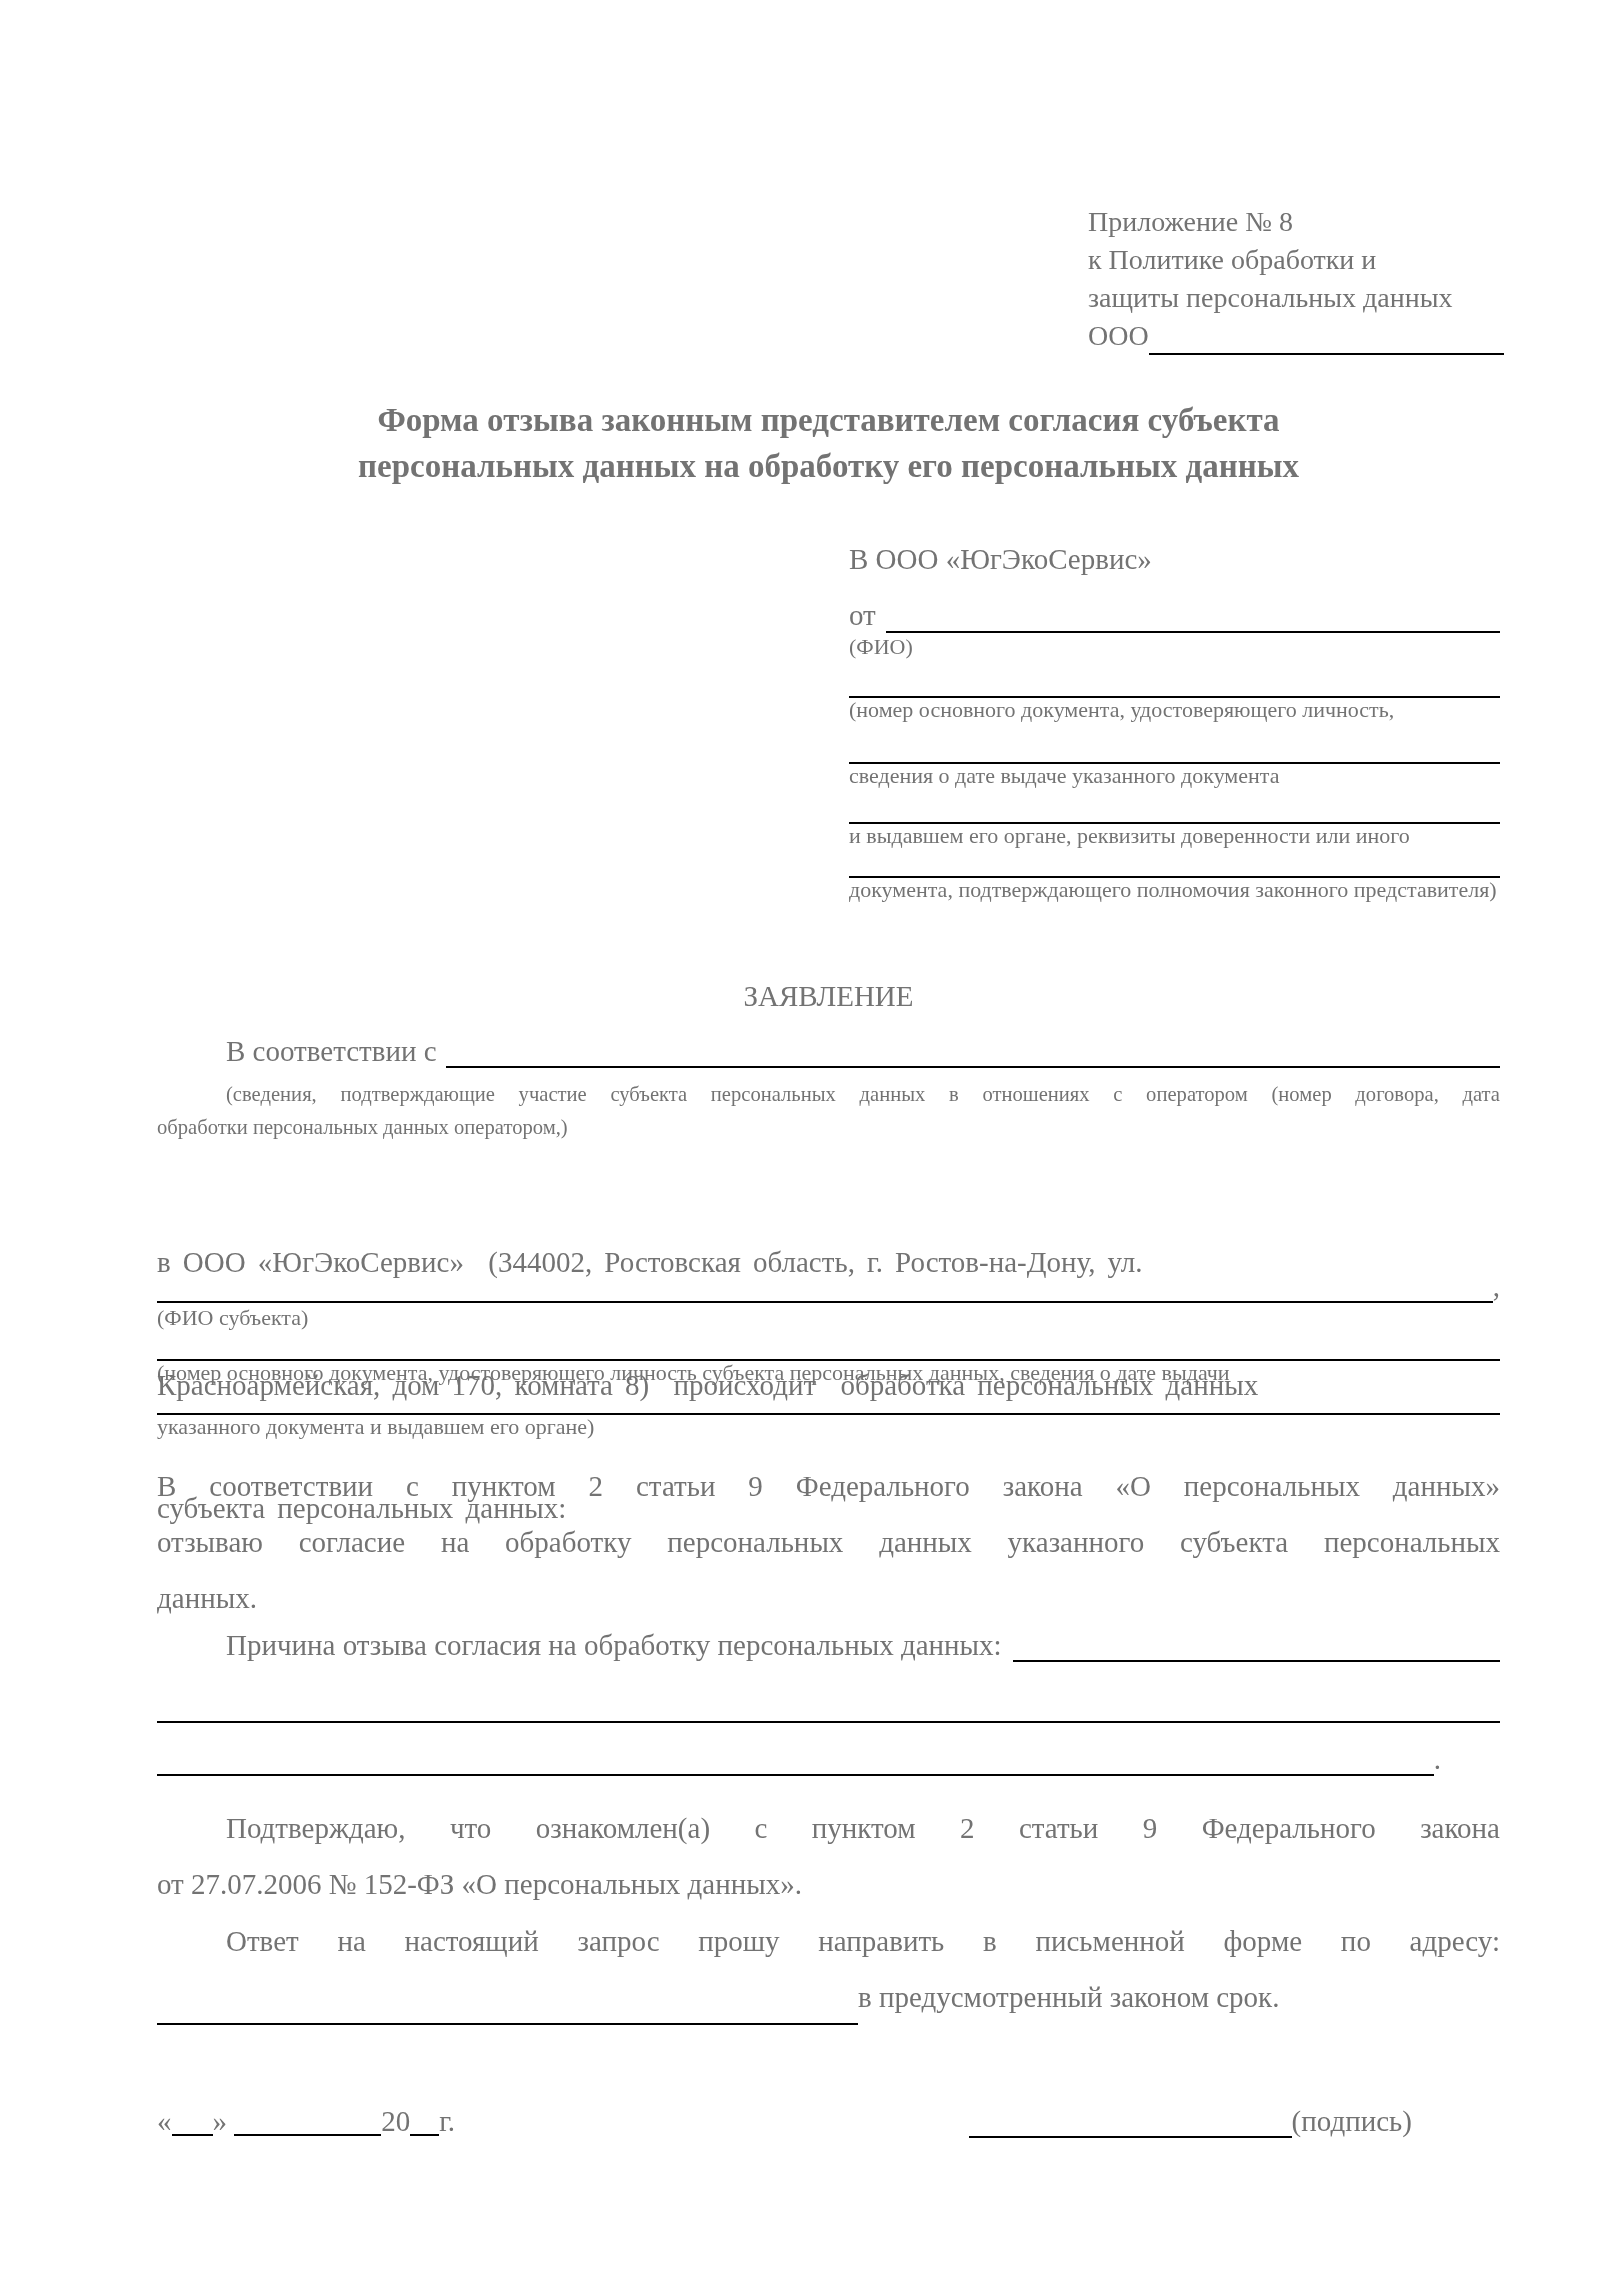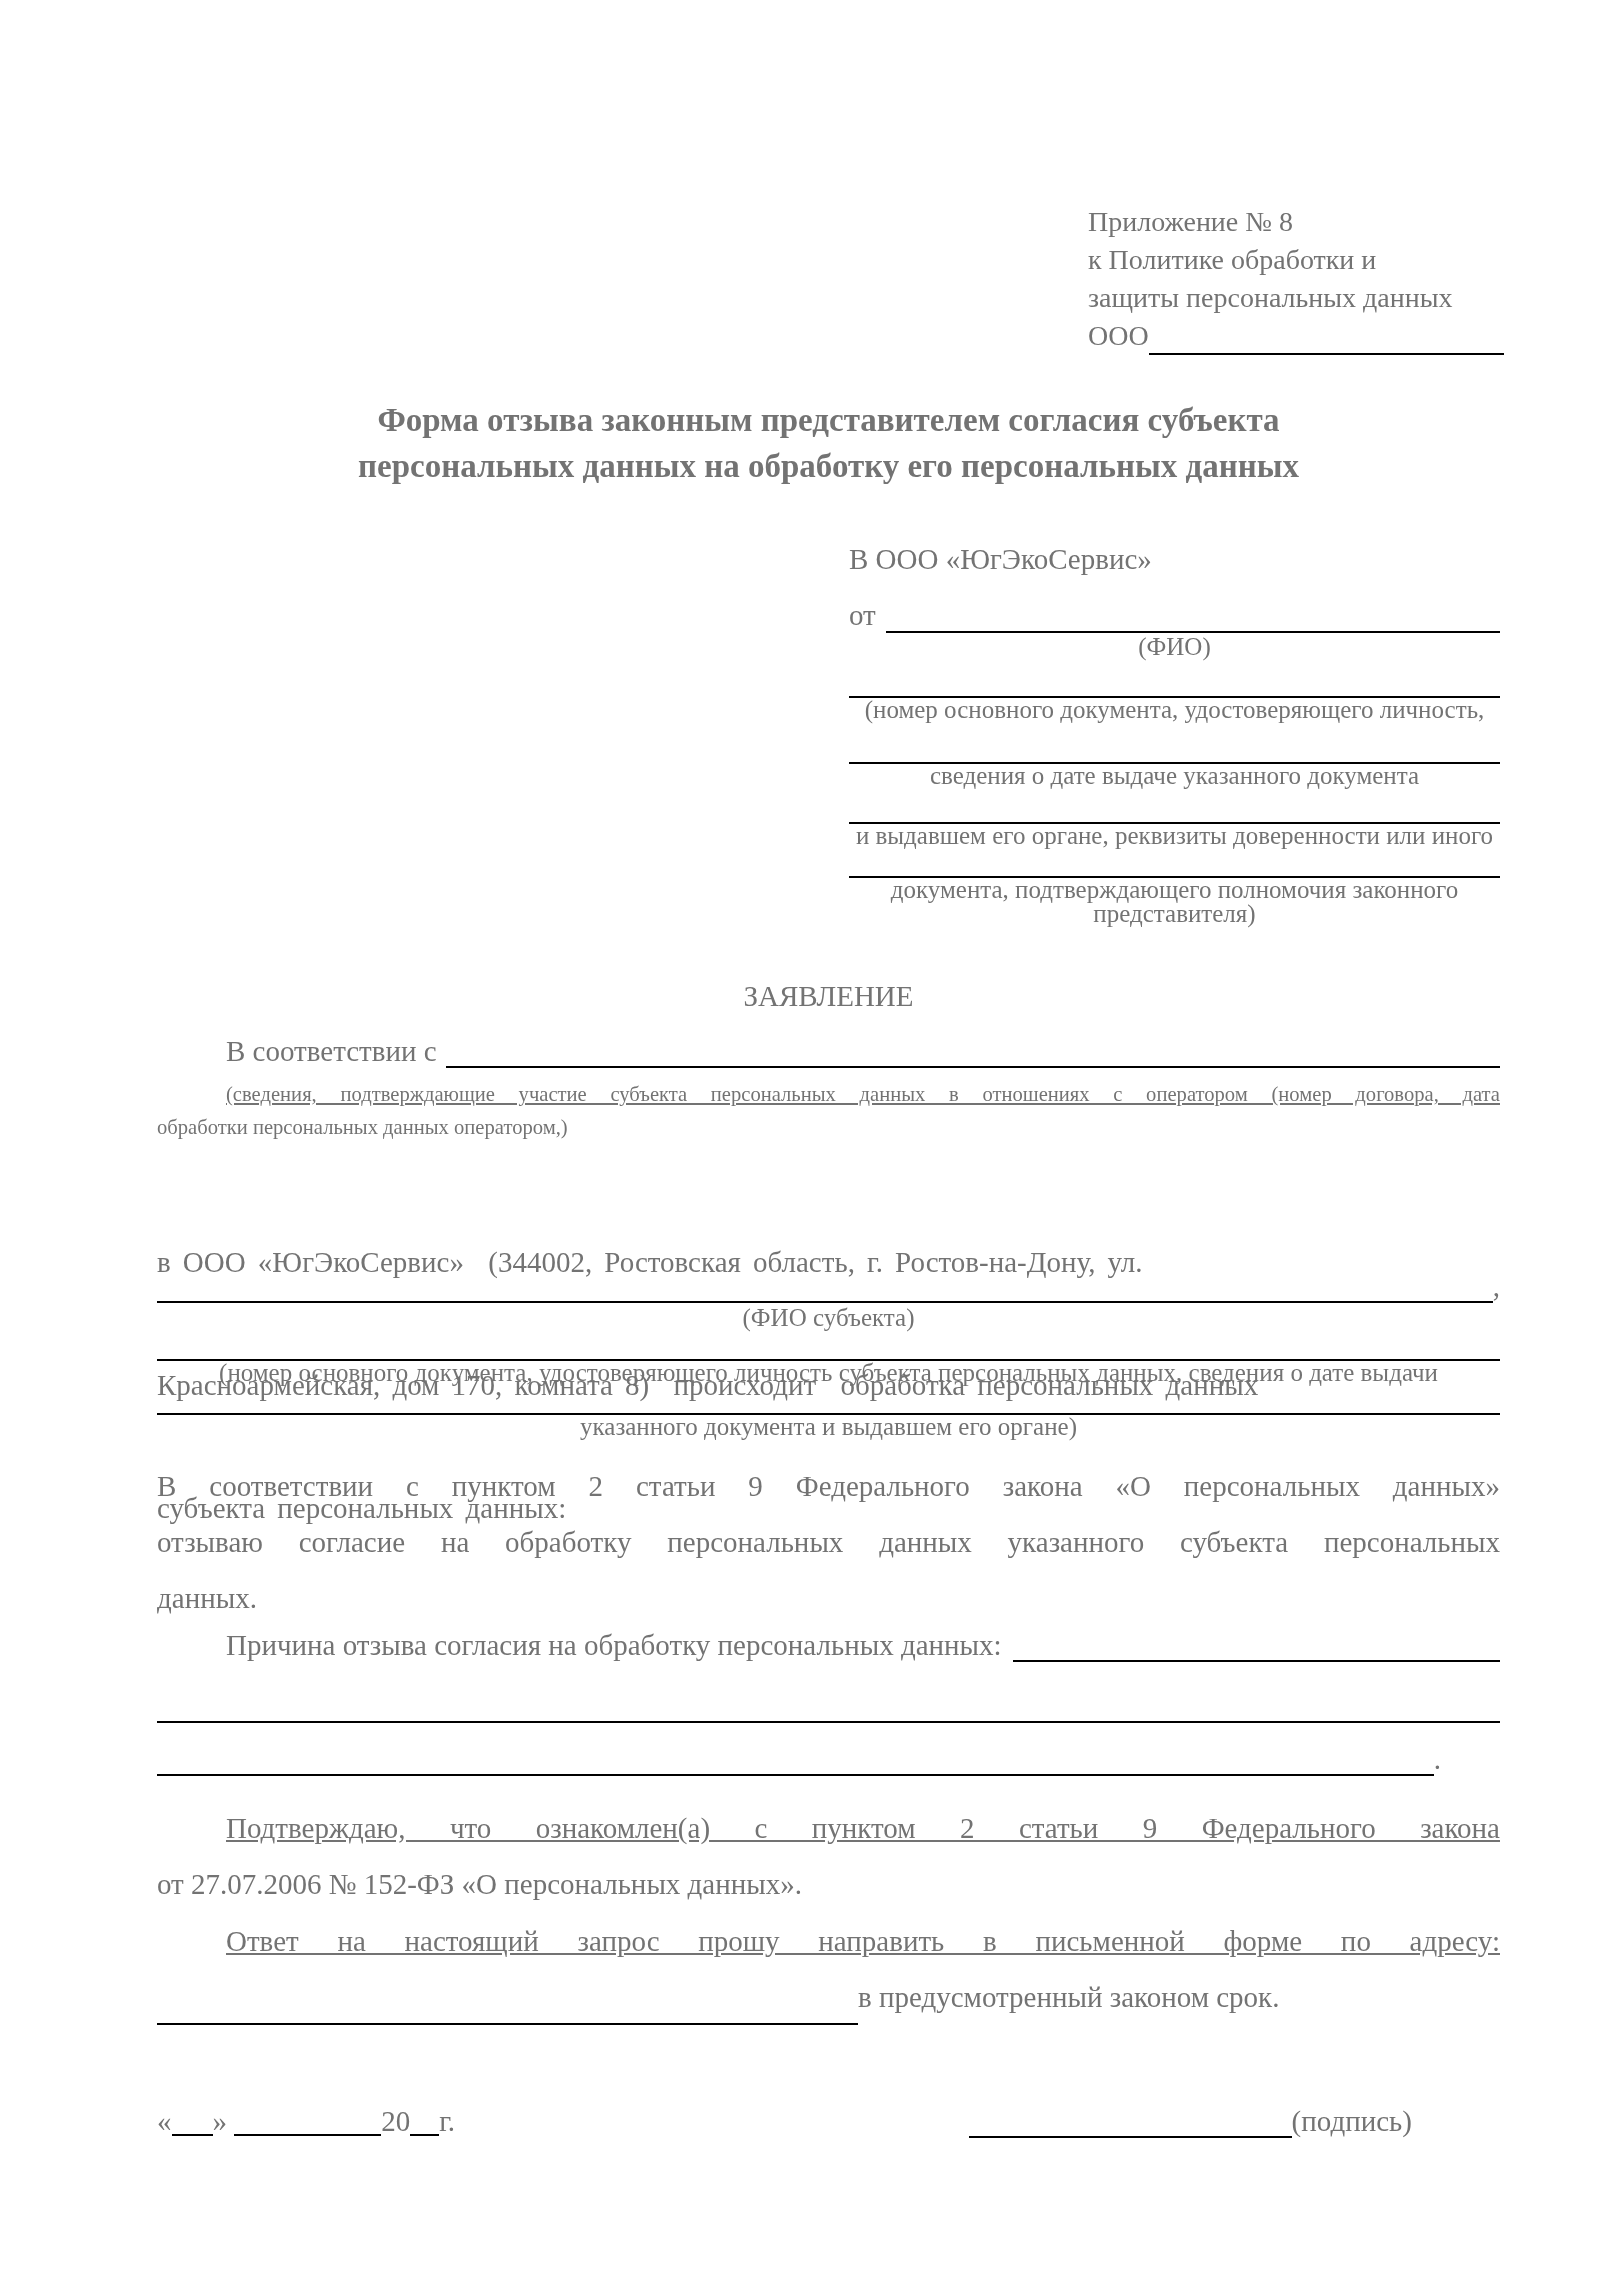--- a/index.html
+++ b/index.html
@@ -16,33 +16,33 @@
   #header-note { left:1088px; top:203px; width:416px; font-size:28px; line-height:38px; }
   #header-note .ooo-row { display:flex; align-items:baseline; }
 
   
   #title { left:157px; top:397px; width:1343px; text-align:center; font-weight:bold; font-size:33px; line-height:46px; }
 
   
   #addressee { left:849px; top:541px; width:651px; font-size:29px; line-height:36px; }
   .from-row { display:flex; align-items:baseline; margin-top:19.6px; }
   .from-row .lbl { margin-right:9.8px; }
-  .cap { font-size:25px; line-height:23.5px; text-align:center; }
+  .cap { font-size:22px; line-height:23.5px; }
   .cap.mt { margin-top:2.9px; }
   .fline { border-bottom:2.9px solid #000; }
   .f1 { height:39px; } .f2 { height:43px; } .f3 { height:36px; } .f4 { height:31px; }
   .ufill { flex:1 1 auto; border-bottom:2.9px solid #000; align-self:stretch; }
 
   
   #zayavlenie { left:157px; top:980px; width:1343px; text-align:center; font-size:29px; }
   #intro-row { left:157px; top:1035px; width:1343px; display:flex; align-items:baseline;justify-content:space-between; }
   #intro-row .lbl { padding-left:69px; margin-right:9.8px; white-space:nowrap; }
   #note { left:157px; top:1078px; width:1343px; font-size:20.6px; line-height:33px; }
   .jline { text-align:justify; text-align-last:justify; white-space:nowrap; }
-  .ind { padding-left:69px;text-decoration:underline; }
+  .ind { padding-left:69px; }
   #operator { left:157px; top:1160px; width:1343px; line-height:41px; white-space:pre; word-spacing:4.9px; }
 
   #subject { left:157px; top:1270px; width:1343px; }
   .flex-row { display:flex; align-items:baseline; }
   .f5 { height:32px; } .f6 { height:30px; }
 
   #withdraw { left:157px; top:1458px; width:1343px; line-height:56px; }
   #reason-row { left:157px; top:1629px; width:1343px; display:flex; align-items:baseline; }
   #reason-row .lbl { padding-left:69px; margin-right:11.8px; white-space:nowrap; }
   #blank1 { left:157px; top:1678px; width:1343px; height:45px; border-bottom:2.9px solid #000; }

